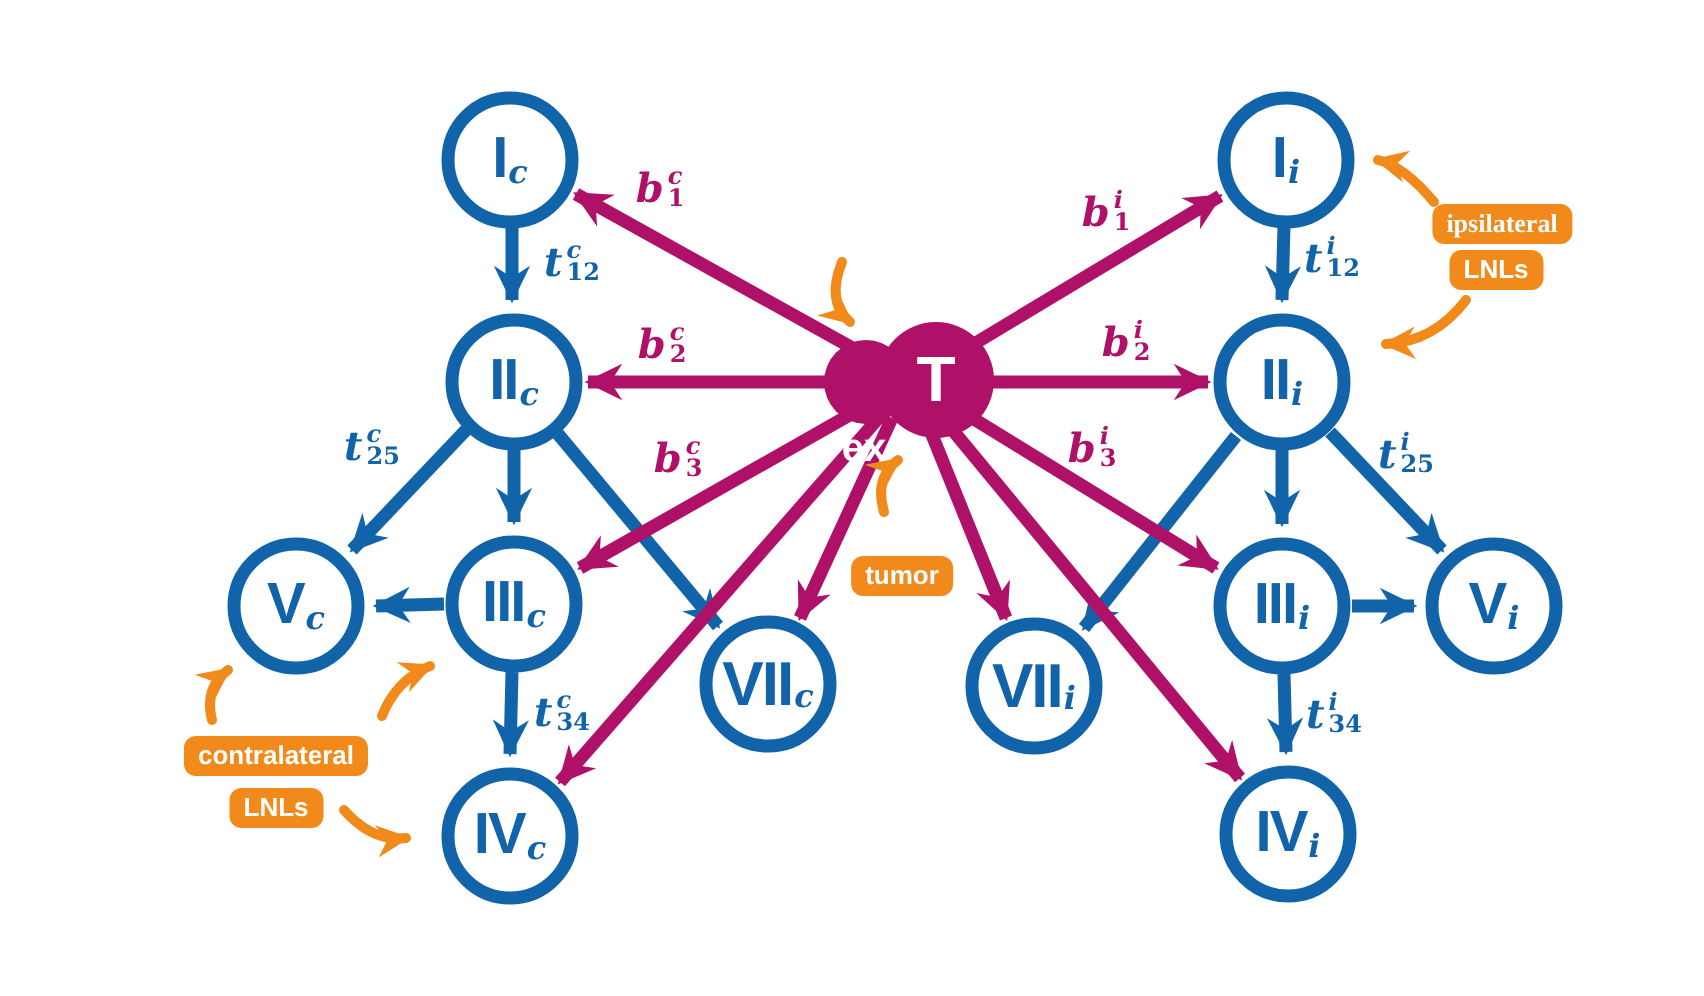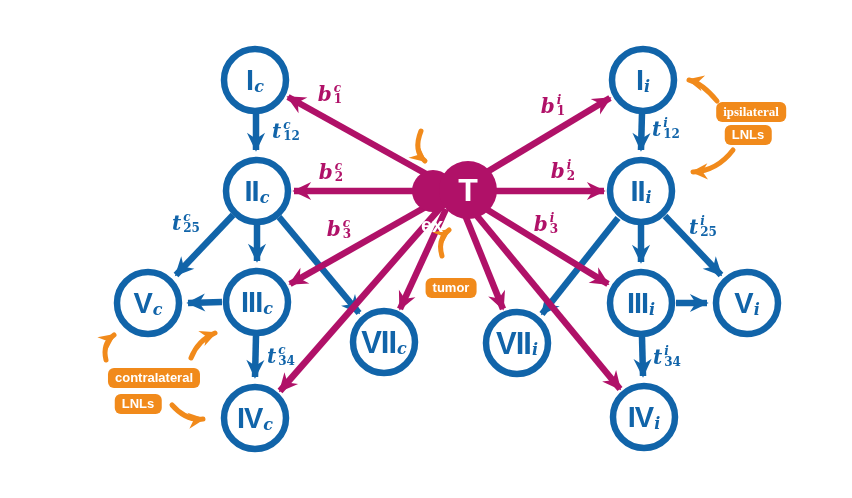--- a/index.html
+++ b/index.html
@@ -260,16 +260,16 @@
       <span class="mbase">b</span>
       <span class="mstack">
         <span class="msup">i</span>
         <span class="msub">3</span>
       </span>
     </div>
 
   <div class="badge" style="left:451px;top:272px;margin-top:16px;">tumor</div>
   <div class="badge" style="left:751px;top:112px;font-family:Liberation Serif, serif;">ipsilateral</div>
   <div class="badge" style="left:748px;top:135px;">LNLs</div>
-  <div class="badge" style="left:154px;top:378px;text-align:center;">contralateral</div>
+  <div class="badge" style="left:138px;top:378px;text-align:center;">contralateral</div>
   <div class="badge" style="left:138px;top:404px;">LNLs</div>
 
 </div>
 
 </body></html>

